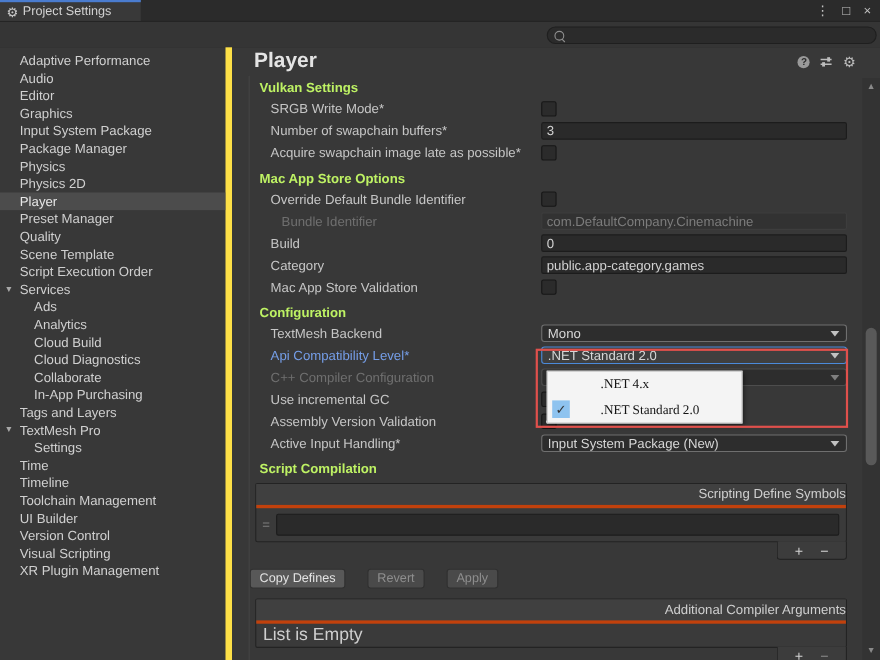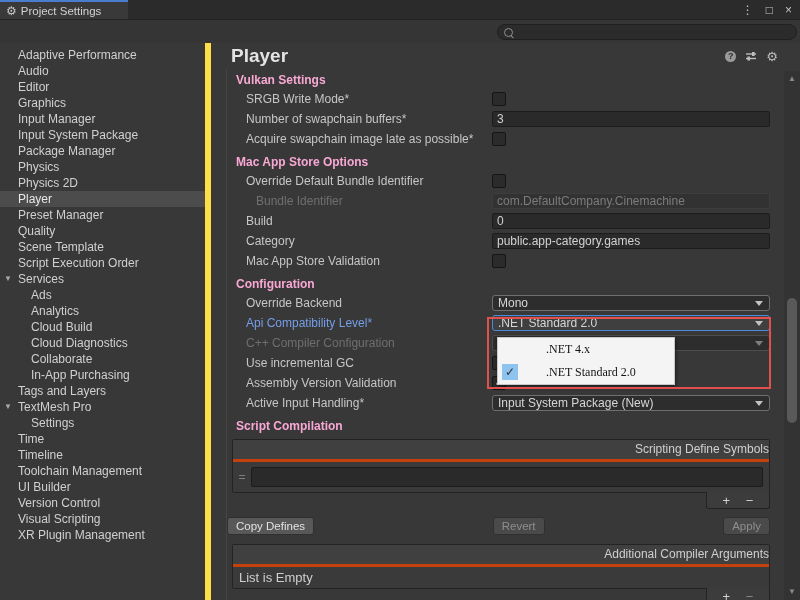--- a/index.html
+++ b/index.html
@@ -36,21 +36,21 @@
   .main{position:relative;flex:1;background:#383838;}
   .panel-header{position:absolute;top:0;left:0;right:0;height:26px;display:flex;align-items:center;}
   .panel-title{font-size:19px;font-weight:bold;color:#e4e4e4;margin-left:20px;}
   .header-icons{margin-left:auto;margin-right:22px;display:flex;align-items:center;gap:9px;}
   .help-icon{width:11px;height:11px;border-radius:50%;background:#9a9a9a;color:#2d2d2d;font-size:9px;
              font-weight:bold;display:flex;align-items:center;justify-content:center;line-height:1;}
   .gear-icon{font-size:13px;color:#bdbdbd;line-height:1;}
   
   .content{position:absolute;left:15px;right:16px;top:26px;bottom:0;border-left:1px solid #454545;
            box-sizing:border-box;overflow:hidden;}
-  .sec-header{height:18px;line-height:18px;font-size:12px;font-weight:bold;color:#f9a8d4;
+  .sec-header{height:18px;line-height:18px;font-size:12px;font-weight:bold;color:#bef264;
               padding-left:9px;margin-top:2px;white-space:nowrap;}
   .sec-header.gap{margin-top:4px;}
   .row{display:flex;align-items:center;height:20px;}
   .row-label{width:265px;box-sizing:border-box;padding-left:19px;font-size:12px;color:#c6c6c6;
              white-space:nowrap;overflow:hidden;}
   .row-label.sub{padding-left:29px;}
   .row-label.disabled{color:#6f6f6f;}
   .row-label.accent{color:var(--accent-label);}
   .row-value{flex:1;padding-right:14px;display:flex;align-items:center;}
   .checkbox{width:12px;height:12px;background:#2b2b2b;border:1px solid #161616;border-radius:2px;
@@ -71,25 +71,25 @@
   .listbox-header{height:19px;line-height:19px;padding-left:6px;font-size:12px;color:#cfcfcf;
                   background:#404040;border-bottom:3px solid #c2410c;text-align:right;}
   .define-row{display:flex;align-items:center;padding:5px 6px 5px 0;}
   .eq-handle{width:18px;text-align:center;color:#7e7e7e;font-size:12px;}
   .define-input{flex:1;height:16px;background:#2a2a2a;border:1px solid #1c1c1c;border-radius:2px;
                 color:#d2d2d2;font-size:12px;outline:none;font-family:inherit;}
   .mini-footer{width:62px;height:16px;margin:-1px 14px 0 auto;background:#3c3c3c;border:1px solid #232323;
                border-top:none;border-radius:0 0 3px 3px;display:flex;align-items:center;justify-content:space-evenly;}
   .mini-footer span{font-size:13px;line-height:1;color:#d2d2d2;cursor:default;}
   .mini-footer span.dim{color:#8a8a8a;}
-  .btn-row{display:flex;justify-content:space-between;gap:20px;margin:8px 14px 0 0;}
+  .btn-row{display:flex;justify-content:flex-start;gap:20px;margin:8px 14px 0 0;}
   .btn{height:16px;line-height:16px;padding:0 8px;font-size:11.5px;border-radius:3px;background:#585858;
        color:#e2e2e2;border:1px solid #303030;cursor:default;}
   .btn.disabled{background:#4a4a4a;color:#8e8e8e;}
-  .empty-row{height:21px;line-height:21px;padding-left:6px;font-size:13px;color:#cfcfcf;}
+  .empty-row{height:21px;line-height:21px;padding-left:6px;font-size:16px;color:#cfcfcf;}
   
   .scrollbar{position:absolute;right:0;top:28px;bottom:0;width:16px;background:#333333;}
   .scroll-arrow{position:absolute;left:0;width:16px;text-align:center;font-size:8px;color:#8a8a8a;}
   .scroll-thumb{position:absolute;left:3px;width:10px;top:227px;height:125px;background:#595959;border-radius:5px;}
   
   .menu-popup{position:absolute;left:497px;top:337px;width:178px;background:#f4f4f4;z-index:30;
               box-shadow:1px 2px 4px rgba(0,0,0,.45);border:1px solid #c8c8c8;box-sizing:border-box;font-family:Liberation Serif, serif;}
   .menu-item{position:relative;height:23px;display:flex;align-items:center;padding-left:48px;
              font-size:12px;color:#141414;cursor:default;}
   .menu-check{position:absolute;left:4px;top:3px;width:16px;height:16px;background:#8ec3ef;
@@ -123,21 +123,20 @@
     </div>
   </div>
 
   <div class="body">
 
     <div class="sidebar" id="sidebar">
         <div class="side-item"><span>Adaptive Performance</span></div>
         <div class="side-item"><span>Audio</span></div>
         <div class="side-item"><span>Editor</span></div>
         <div class="side-item"><span>Graphics</span></div>
-        <div class="side-item"><span>Input Manager</span></div>
         <div class="side-item"><span>Input System Package</span></div>
         <div class="side-item"><span>Package Manager</span></div>
         <div class="side-item"><span>Physics</span></div>
         <div class="side-item"><span>Physics 2D</span></div>
         <div class="side-item selected"><span>Player</span></div>
         <div class="side-item"><span>Preset Manager</span></div>
         <div class="side-item"><span>Quality</span></div>
         <div class="side-item"><span>Scene Template</span></div>
         <div class="side-item"><span>Script Execution Order</span></div>
         <div class="side-item"><span class="foldout">▼</span><span>Services</span></div>
@@ -223,21 +222,21 @@
               </div>
             </div>
             <div class="row">
               <div class="row-label">Mac App Store Validation</div>
               <div class="row-value">
                 <span class="checkbox"></span>
               </div>
             </div>
             <div class="sec-header gap">Configuration</div>
             <div class="row">
-              <div class="row-label">Override Backend</div>
+              <div class="row-label">TextMesh Backend</div>
               <div class="row-value">
                 <div class="dropdown">
                   <span class="dd-text">Mono</span>
                   <span class="dd-arrow"></span>
                 </div>
               </div>
             </div>
             <div class="row">
               <div class="row-label accent">Api Compatibility Level*</div>
               <div class="row-value">

